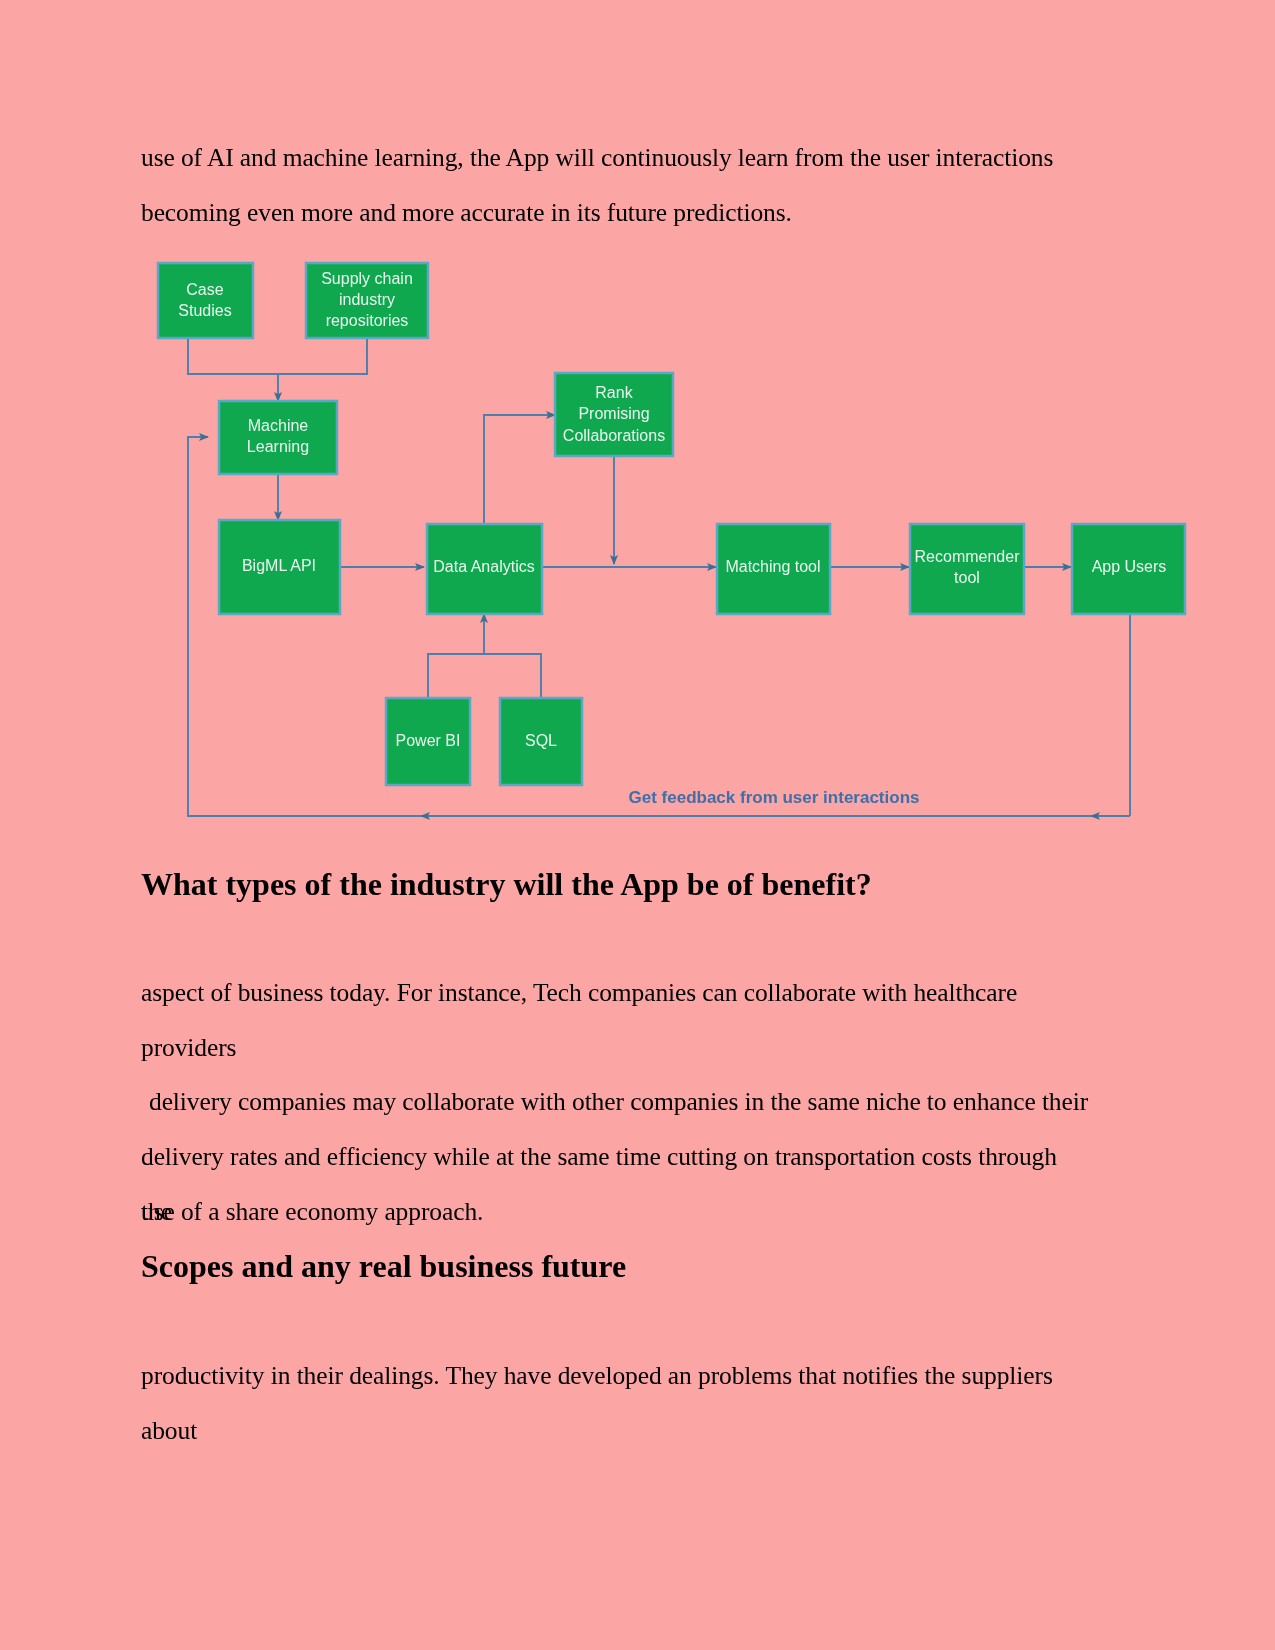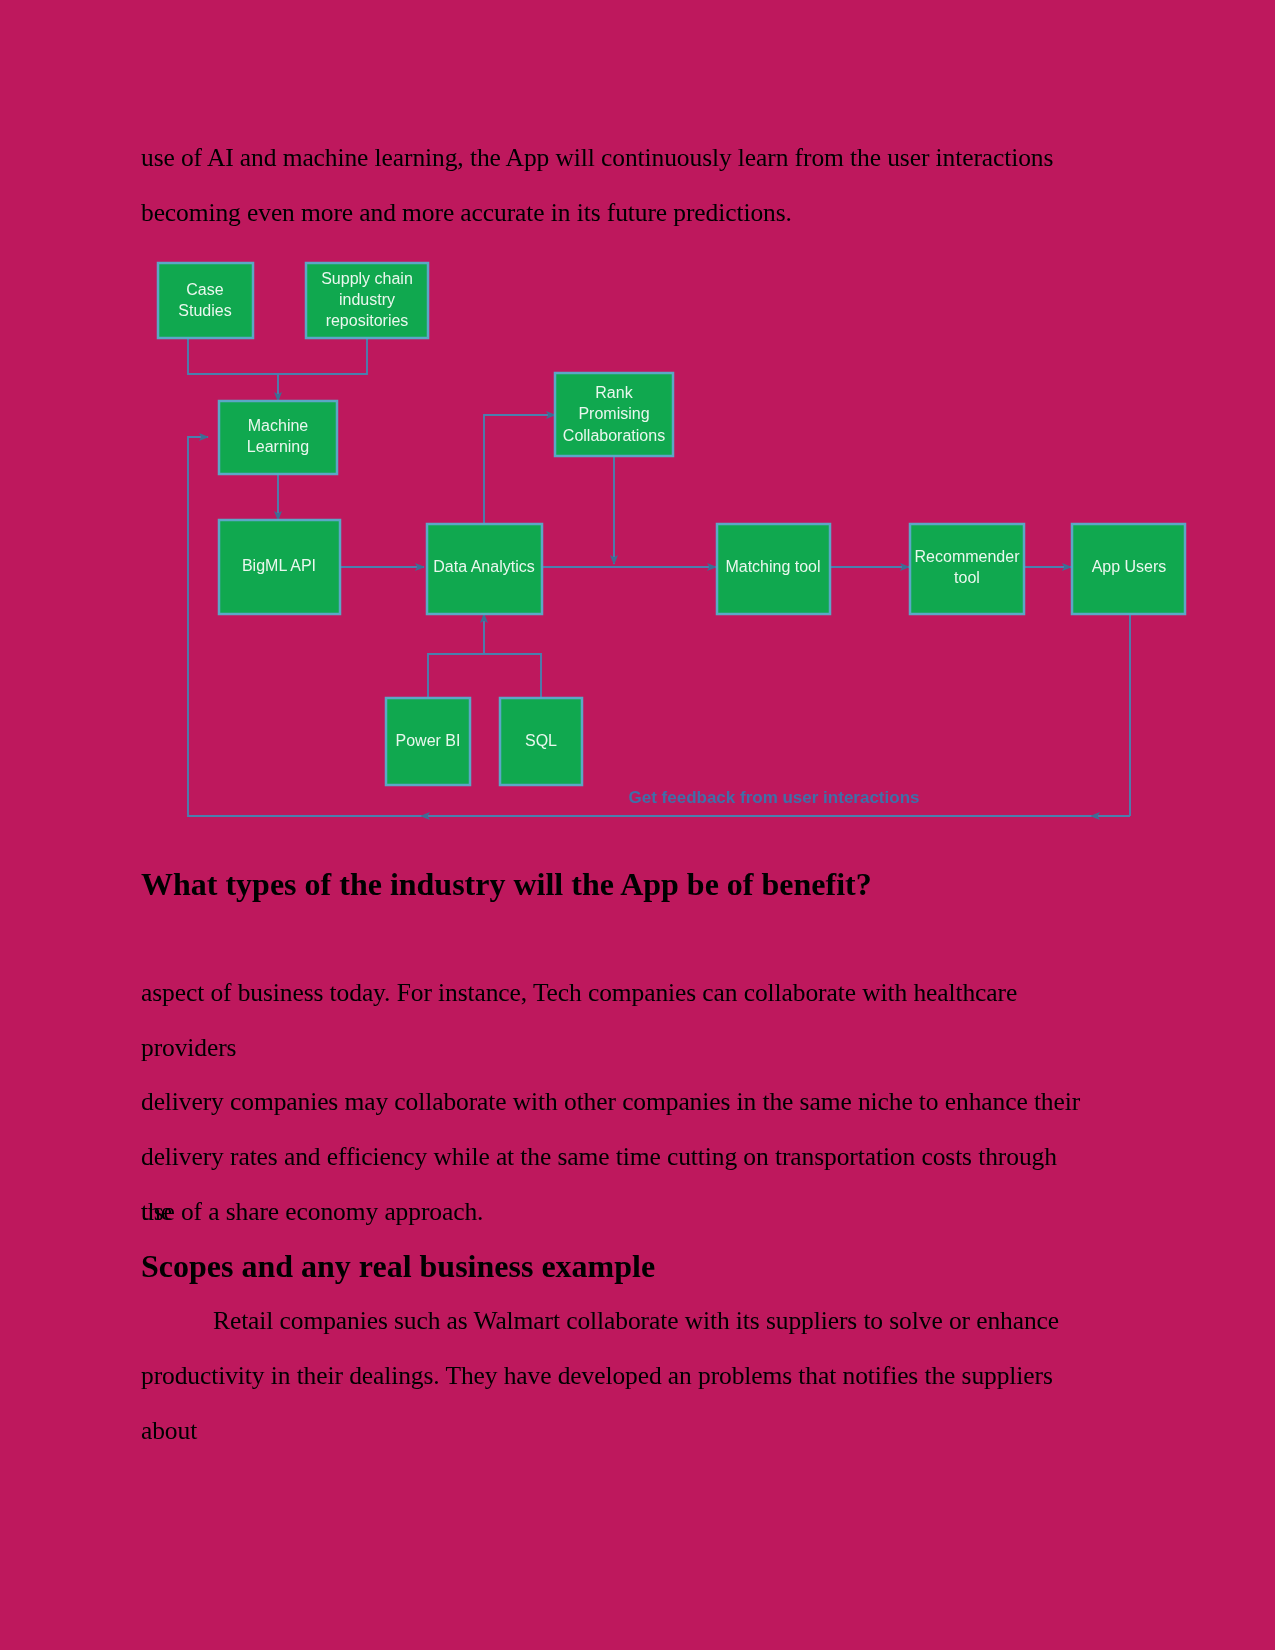--- a/index.html
+++ b/index.html
@@ -4,21 +4,21 @@
 <style>
   html, body {
     margin: 0;
     padding: 0;
     background: #ffffff;
   }
   .page {
     position: relative;
     width: 1275px;
     height: 1650px;
-    background: #be185d;
+    background: #fca5a5;
     overflow: hidden;
     font-family: "Liberation Serif", "DejaVu Serif", serif;
   }
 
   
   .body-text {
     position: absolute;
     left: 141px;
     width: 948px;
     font-size: 25.5px;
@@ -180,22 +180,21 @@
         <text class="node-label" x="400" y="494">SQL</text>
       </g>
 
       <text class="feedback-label" x="633" y="551">Get feedback from user interactions</text>
     </svg>
   </div>
 
   <div class="heading" style="top:857px;">What types of the industry will the App be of benefit?</div>
 
   <div class="body-text" style="top:966px;">aspect of business today. For instance, Tech companies can collaborate with healthcare providers</div>
-  <div class="body-text" style="top:1075px;">delivery companies may collaborate with other companies in the same niche to enhance their</div>
+  <div class="body-text" style="top:1075px;margin-left:8px;">delivery companies may collaborate with other companies in the same niche to enhance their</div>
   <div class="body-text" style="top:1130px;">delivery rates and efficiency while at the same time cutting on transportation costs through the</div>
   <div class="body-text" style="top:1185px;">use of a share economy approach.</div>
 
-  <div class="heading" style="top:1239px;">Scopes and any real business example</div>
-
-  <div class="body-text para-indent" style="top:1294px;">Retail companies such as Walmart collaborate with its suppliers to solve or enhance</div>
+  <div class="heading" style="top:1239px;">Scopes and any real business future</div>
+
   <div class="body-text" style="top:1349px;">productivity in their dealings. They have developed an problems that notifies the suppliers about</div>
 
 </div>
 
 </body></html>

